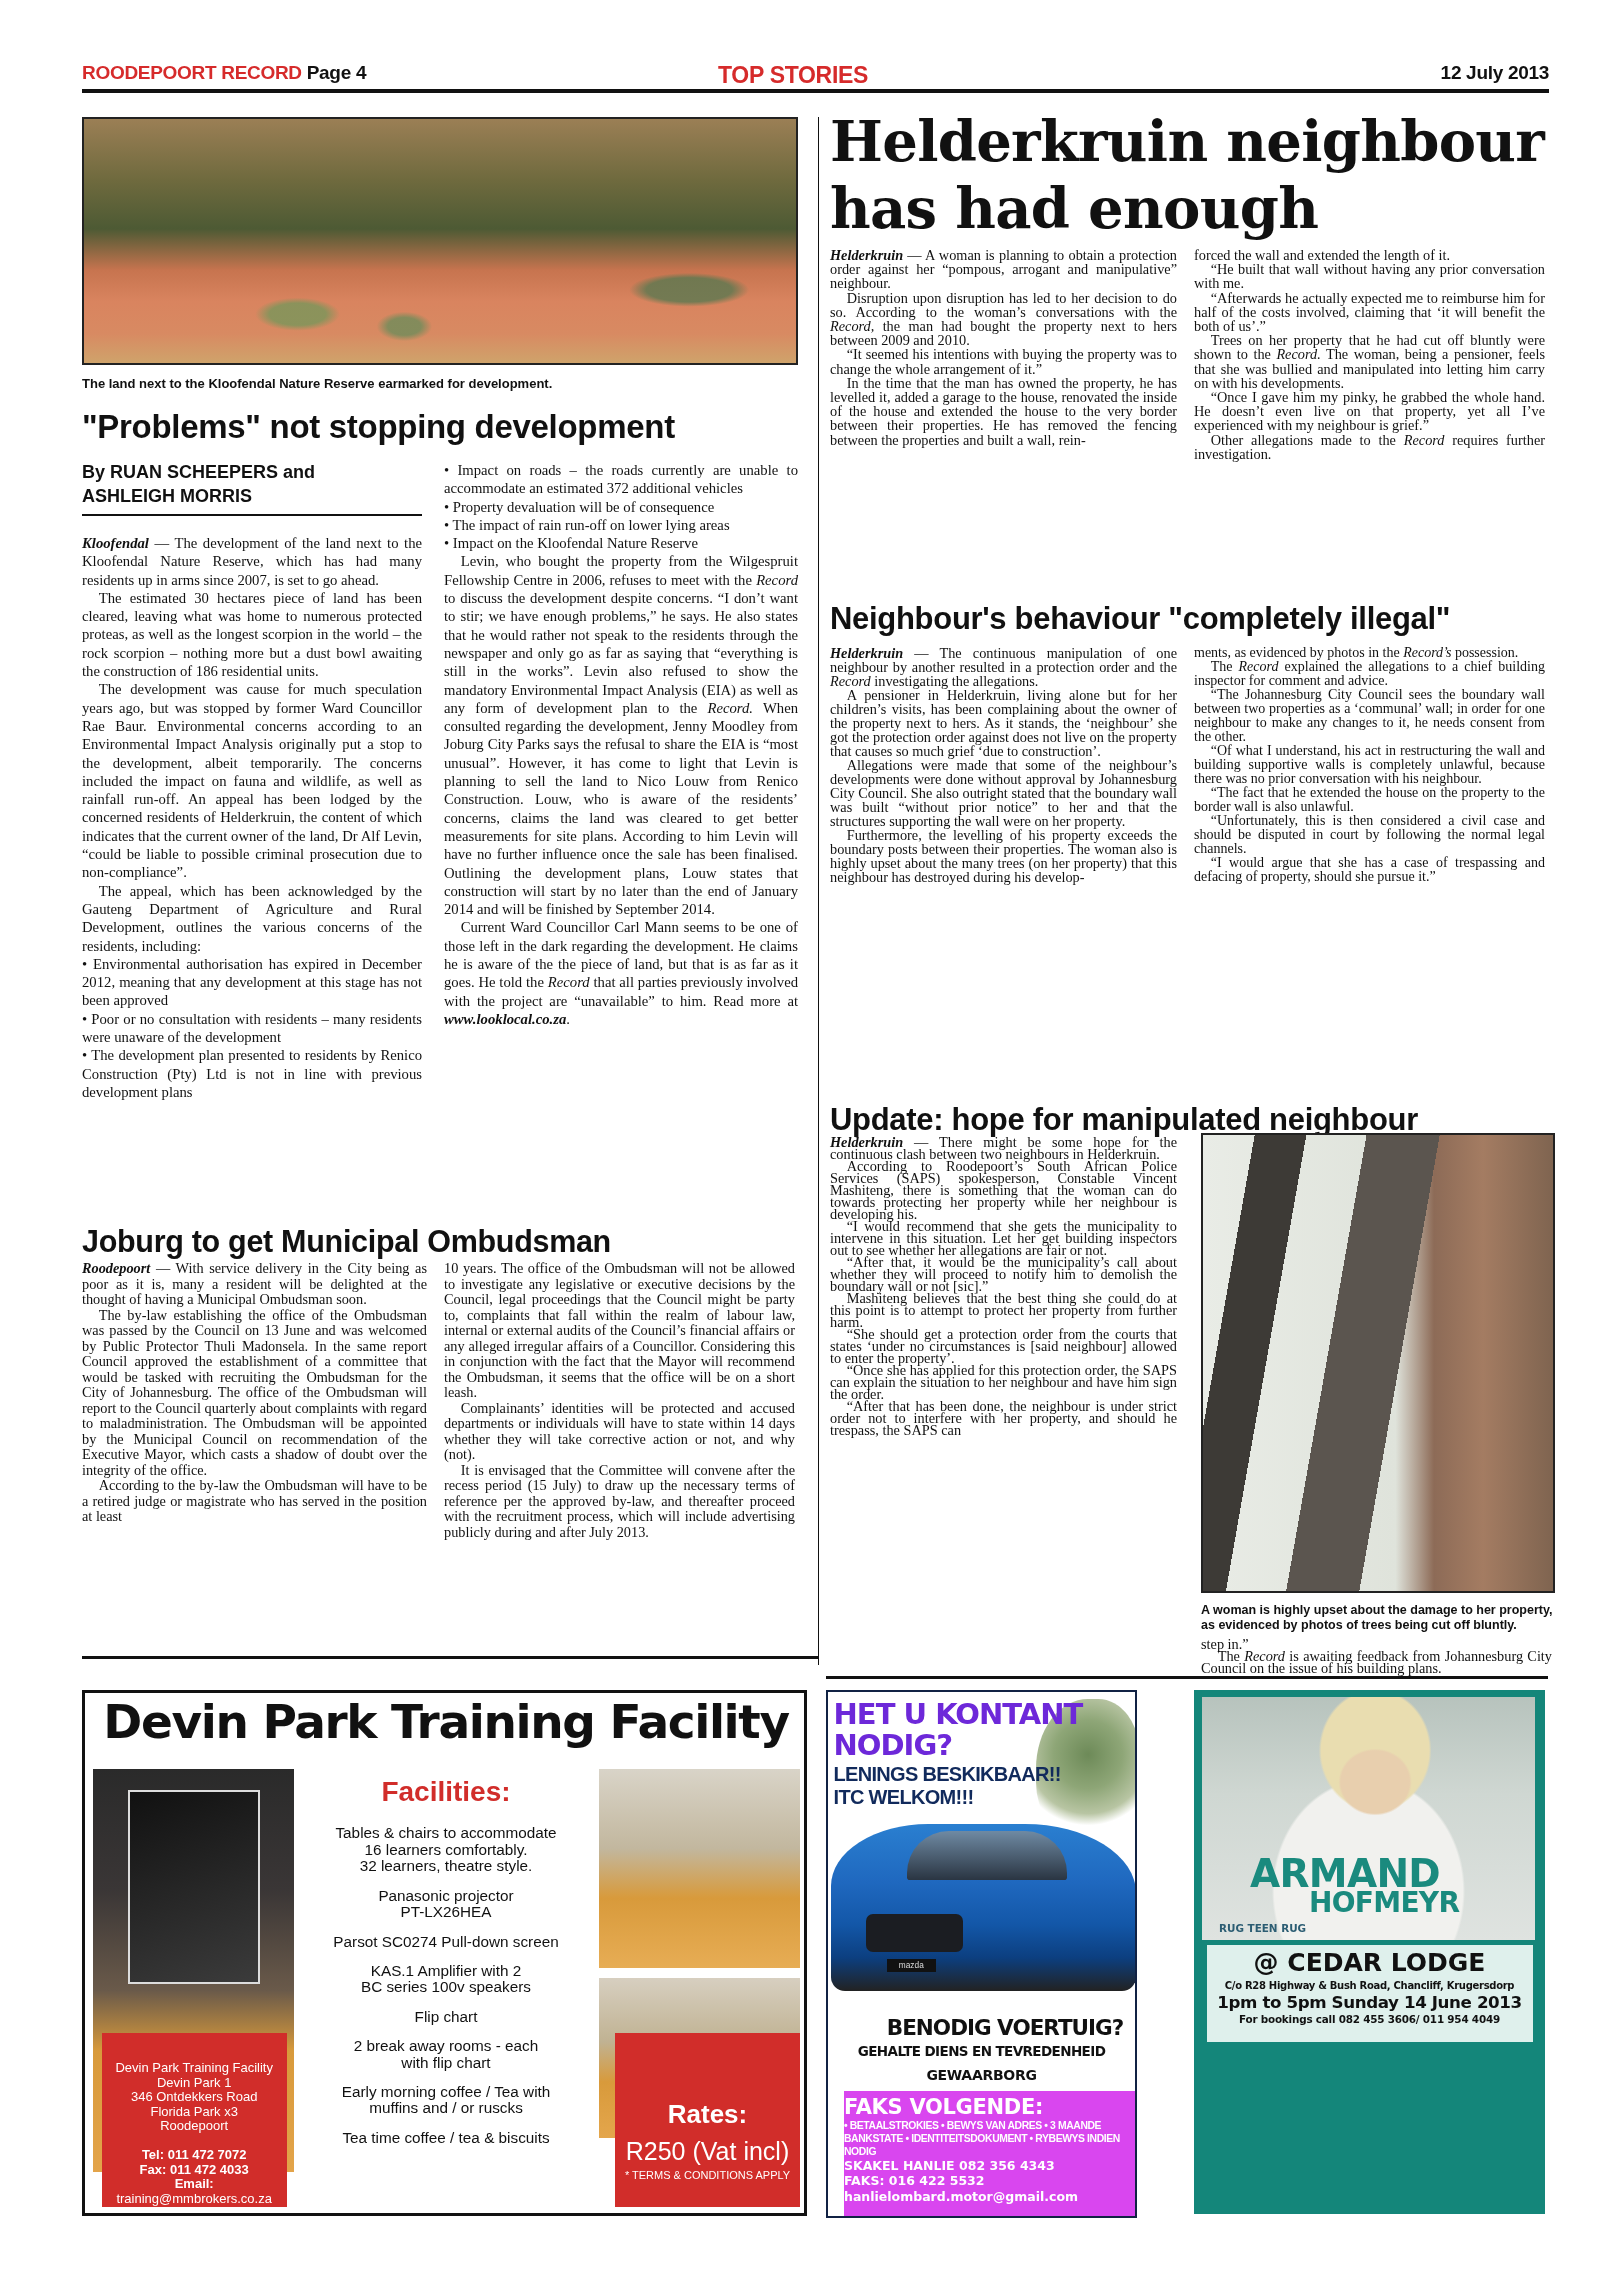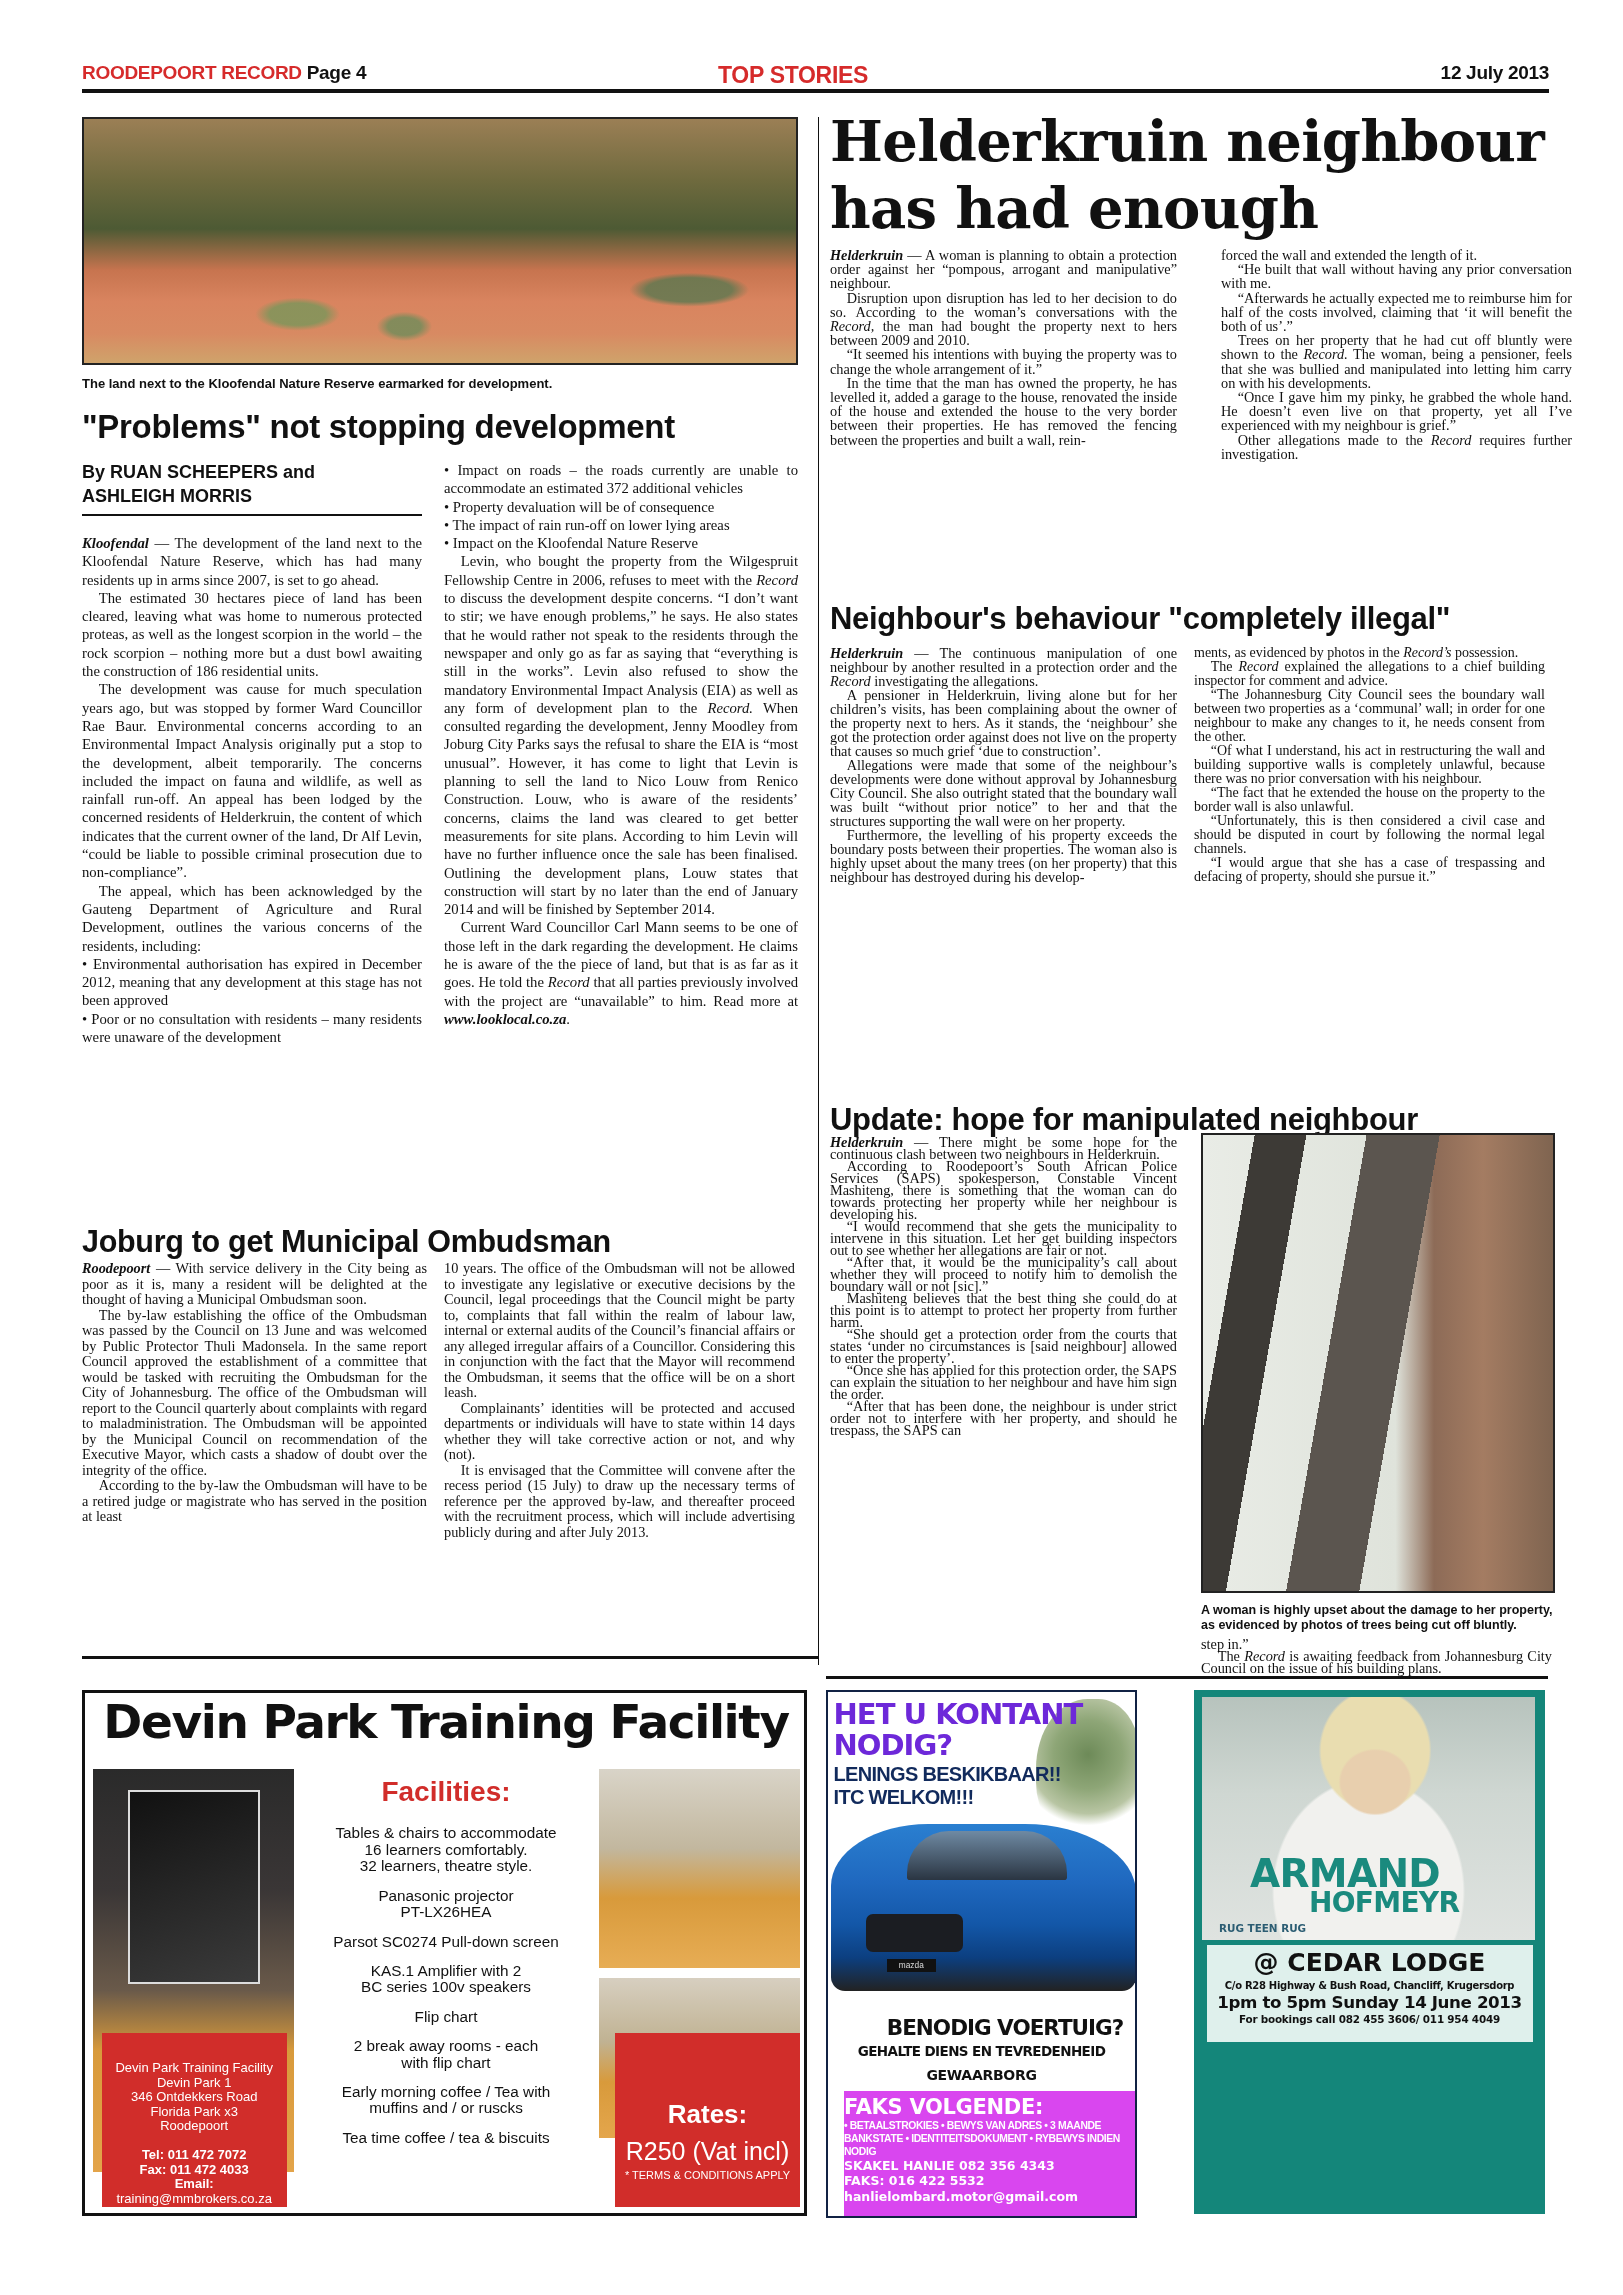--- a/index.html
+++ b/index.html
@@ -126,20 +126,21 @@
 </div>
 <div class="abs byline-rule" style="left:82px; top:514px; width:340px;"></div>
 
 <div class="abs col" style="left:82px; top:534px; width:340px;">
   <p class="first"><span class="dateline">Kloofendal</span><span> — The development of the land next to the Kloofendal Nature Reserve, which has had many residents up in arms since 2007, is set to go ahead.</span></p>
   <p>The estimated 30 hectares piece of land has been cleared, leaving what was home to numerous protected proteas, as well as the longest scorpion in the world – the rock scorpion – nothing more but a dust bowl awaiting the construction of 186 residential units.</p>
   <p>The development was cause for much speculation years ago, but was stopped by former Ward Councillor Rae Baur. Environmental concerns according to an Environmental Impact Analysis originally put a stop to the development, albeit temporarily. The concerns included the impact on fauna and wildlife, as well as rainfall run-off.  An appeal has been lodged by the concerned residents of Helderkruin, the content of which indicates that the current owner of the land, Dr Alf Levin, “could be liable to possible criminal prosecution due to non-compliance”.</p>
   <p>The appeal, which has been acknowledged by the Gauteng Department of Agriculture and Rural Development, outlines the various concerns of the residents, including:</p>
   <p class="bullet">• Environmental authorisation has expired in December 2012, meaning that any development at this stage has not been approved</p>
   <p class="bullet">• Poor or no consultation with residents – many residents were unaware of the development</p>
+  <p class="bullet">• The development plan presented to residents by Renico Construction (Pty) Ltd is not in line with previous development plans</p>
 </div>
 
 <div class="abs col" style="left:444px; top:461px; width:354px;">
   <p class="bullet">• Impact on roads – the roads currently are unable to accommodate an estimated 372 additional vehicles</p>
   <p class="bullet">• Property devaluation will be of consequence</p>
   <p class="bullet">• The impact of rain run-off on lower lying areas</p>
   <p class="bullet">• Impact on the Kloofendal Nature Reserve</p>
   <p><span>Levin, who bought the property from the Wilgespruit Fellowship Centre in 2006, refuses to meet with the </span><em>Record</em><span> to discuss the development despite concerns. “I don’t want to stir; we have enough problems,” he says.  He also states that he would rather not speak to the residents through the newspaper and only go as far as saying that “everything is still in the works”. Levin also refused to show the mandatory Environmental Impact Analysis (EIA) as well as any form of development plan to the </span><em>Record.</em><span> When consulted regarding the development, Jenny Moodley from Joburg City Parks says the refusal to share the EIA is “most unusual”. However, it has come to light that Levin is planning to sell the land to Nico Louw from Renico Construction. Louw, who is aware of the residents’ concerns, claims the land was cleared to get better measurements for site plans. According to him Levin will have no further influence once the sale has been finalised. Outlining the development plans, Louw states that construction will start by no later than the end of January 2014 and will be finished by September 2014.</span></p>
   <p><span>Current Ward Councillor Carl Mann seems to be one of those left in the dark regarding the development. He claims he is aware of the the piece of land, but that is as far as it goes. He told the </span><em>Record</em><span> that all parties previously involved with the project are “unavailable” to him. Read more at </span><a style="font-weight:bold; font-style:italic; color:#111; text-decoration:none;">www.looklocal.co.za</a><span>.</span></p>
 </div>
@@ -160,21 +161,21 @@
 <div class="abs hl-big">
   <div>Helderkruin neighbour</div>
   <div>has had enough</div>
 </div>
 <div class="abs col" style="left:830px; top:248px; width:347px; font-size:14.3px; line-height:14.2px;">
   <p class="first"><span class="dateline">Helderkruin</span><span> — A woman is planning to obtain a protection order against her “pompous, arrogant and manipulative” neighbour.</span></p>
   <p><span>Disruption upon disruption has led to her decision to do so. According to the woman’s conversations with the </span><em>Record,</em><span> the man had bought the property next to hers between 2009 and 2010.</span></p>
   <p>“It seemed his intentions with buying the property was to change the whole arrangement of it.”</p>
   <p>In the time that the man has owned the property, he has levelled it, added a garage to the house, renovated the inside of the house and extended the house to the very border between their properties. He has removed the fencing between the properties and built a wall, rein-</p>
 </div>
-<div class="abs col" style="left:1194px; top:248px; width:351px; font-size:14.3px; line-height:14.2px;margin-left:27px;">
+<div class="abs col" style="left:1194px; top:248px; width:351px; font-size:14.3px; line-height:14.2px;">
   <p class="first">forced the wall and extended the length of it.</p>
   <p>“He built that wall without having any prior conversation with me.</p>
   <p>“Afterwards he actually expected me to reimburse him for half of the costs involved, claiming that ‘it will benefit the both of us’.”</p>
   <p><span>Trees on her property that he had cut off bluntly were shown to the </span><em>Record.</em><span> The woman, being a pensioner, feels that she was bullied and manipulated into letting him carry on with his developments.</span></p>
   <p>“Once I gave him my pinky, he grabbed the whole hand. He doesn’t even live on that property, yet all I’ve experienced with my neighbour is grief.”</p>
   <p><span>Other allegations made to the </span><em>Record</em><span> requires further investigation.</span></p>
 </div>
 
 <div class="abs hl-sans" style="left:830px; top:601px; font-size:31px;">Neighbour's behaviour "completely illegal"</div>
 <div class="abs col" style="left:830px; top:646px; width:347px; font-size:14.3px; line-height:14px;">

